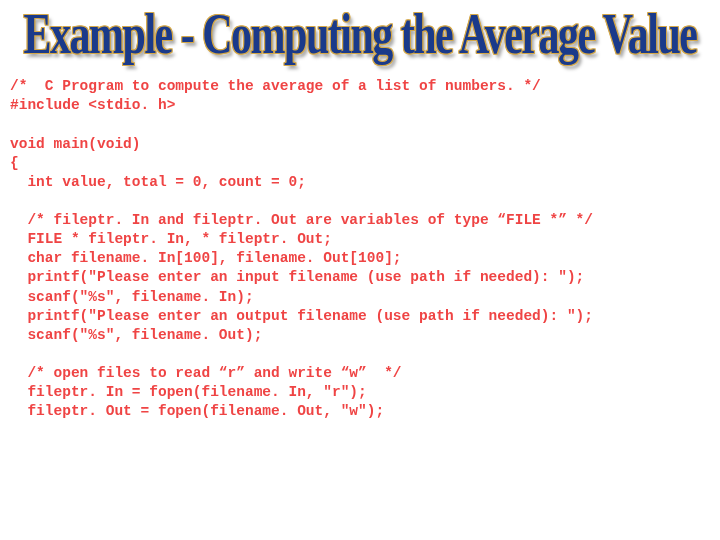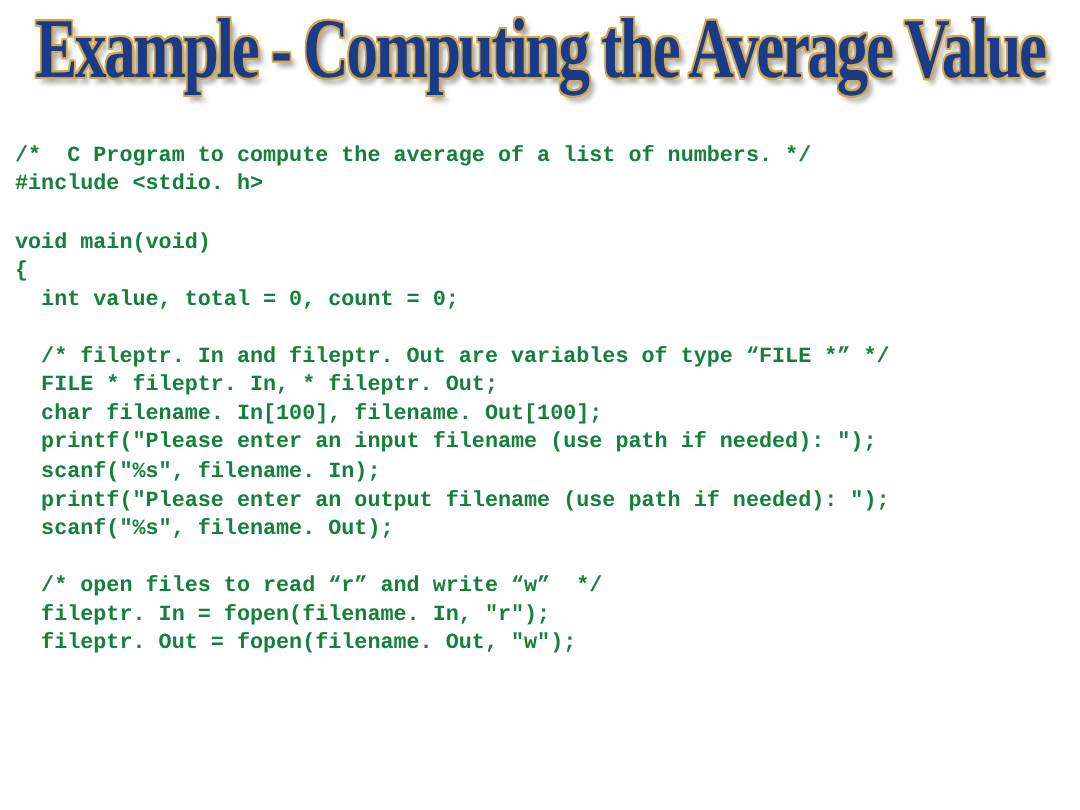--- a/index.html
+++ b/index.html
@@ -7,21 +7,20 @@
     padding: 0;
     width: 720px;
     height: 540px;
     background: #ffffff;
     font-family: "Courier New", monospace;
     overflow: hidden;
   }
   .heading {
     text-align: center;
     margin-top: 10px;
-    margin-bottom: 18px;
   }
   .heading-text {
     font-family: "Times New Roman", serif;
     font-weight: bold;
     font-size: 42px;
     color: #1a3a8a;
     letter-spacing: -1.5px;
     display: inline-block;
     transform: scaleY(1.35);
     text-shadow:
@@ -32,21 +31,21 @@
       1px 1px 0 #d4a84a,
       -1px -1px 0 #d4a84a,
       1px -1px 0 #d4a84a,
       -1px 1px 0 #d4a84a,
       3px 3px 3px rgba(0,0,0,0.35);
   }
   .code {
     font-family: "Courier New", monospace;
     font-size: 14.5px;
     font-weight: bold;
-    color: #15803d;
+    color: #ef4444;
     line-height: 1.32;
     padding-left: 10px;
     white-space: pre;
   }
 </style>
 </head>
 <body>
 
 <div class="heading">
   <span class="heading-text">Example - Computing the Average Value</span>

